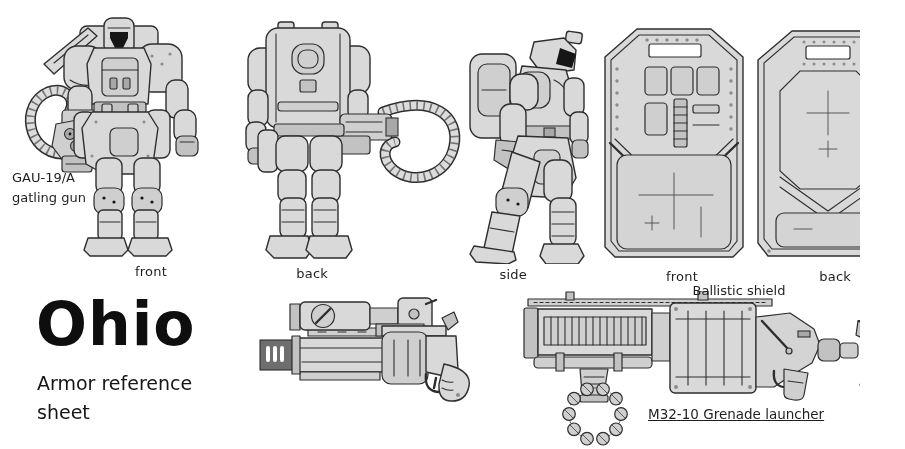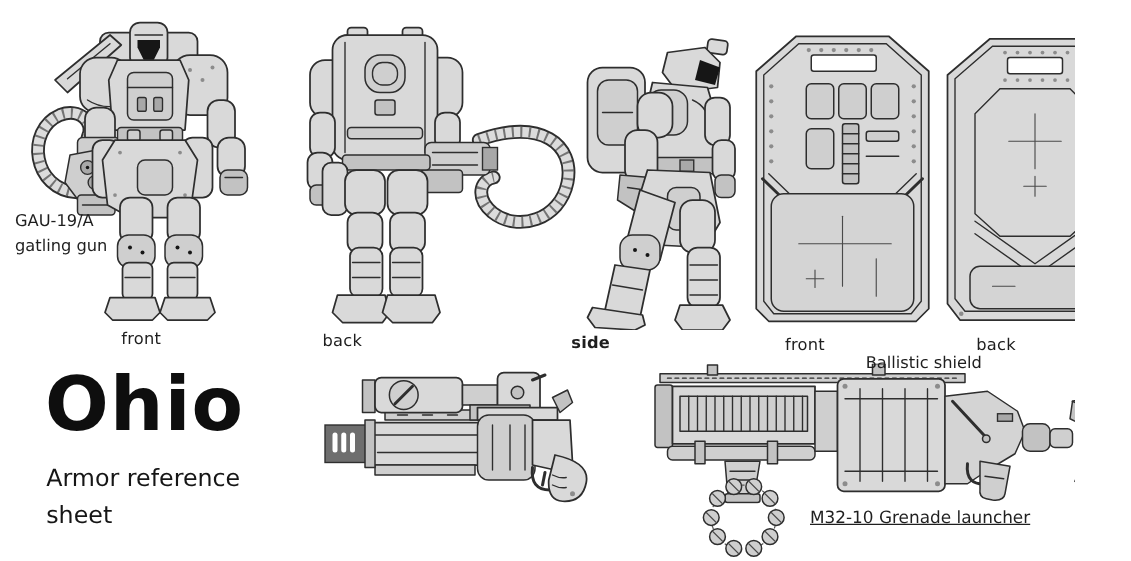--- a/index.html
+++ b/index.html
@@ -2,21 +2,21 @@
 <html><head>
 <meta charset="utf-8">
 <style>
   html,body{margin:0;padding:0;background:#ffffff;}
   #sheet{
     position:relative;width:860px;height:449px;background:#ffffff;overflow:hidden;
     font-family:"DejaVu Sans","Liberation Sans",sans-serif;color:#1d1d1d;
   }
   .abs{position:absolute;}
   .viewlabel{
-    font-size:13px;letter-spacing:.2px;color:#1f1f1f;text-align:left;width:70px;
+    font-size:13px;letter-spacing:.2px;color:#1f1f1f;text-align:right;width:70px;
   }
   .callout{
     font-size:13px;line-height:1.55;color:#1f1f1f;width:82px;
   }
   .caption{
     font-size:13px;color:#1f1f1f;text-align:center;width:160px;
   }
   .weaponlabel{
     font-size:13.5px;color:#1f1f1f;white-space:nowrap;
   }
@@ -451,21 +451,21 @@
       <circle class="f2" cx="53" cy="11.3" r="6.3"></circle>
         <circle class="f2" cx="66" cy="20.7" r="6.3"></circle>
       <path class="scratch" d="M67,32 L75,40 M62,47 L70,55 M49,57 L57,65 M33,57 L41,65 M20,47 L28,55 M15,32 L23,40 M20,17 L28,25 M33,7 L41,15 M49,7 L57,15 M62,17 L70,25"></path>
     </g>
   </svg>
 
   <div class="abs callout" style="left:12px;top:168px;">GAU-19/A gatling gun</div>
 
   <div class="abs viewlabel" style="left:97px;top:264px;">front</div>
   <div class="abs viewlabel" style="left:258px;top:266px;">back</div>
-  <div class="abs viewlabel" style="left:457px;top:267px;font-weight:bold;">side</div>
+  <div class="abs viewlabel" style="left:457px;top:267px;">side</div>
 
   <div class="abs viewlabel" style="left:628px;top:269px;">front</div>
   <div class="abs viewlabel" style="left:781px;top:269px;">back</div>
   <div class="abs caption" style="left:659px;top:283px;">Ballistic shield</div>
 
   <div class="abs title" style="left:36px;top:294px;">Ohio</div>
   <div class="abs subtitle" style="left:37px;top:369px;">Armor reference sheet</div>
 
   <div class="abs weaponlabel" style="left:648px;top:406px;text-decoration:underline;">M32-10 Grenade launcher</div>
 

